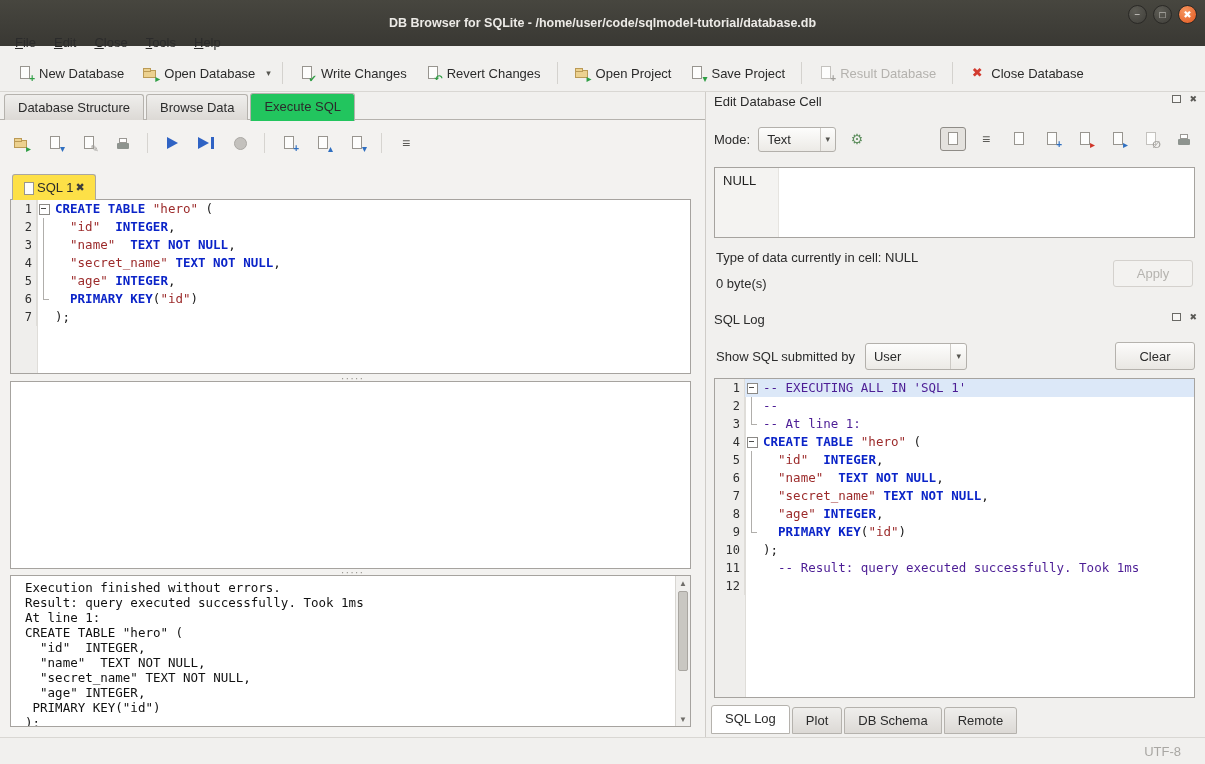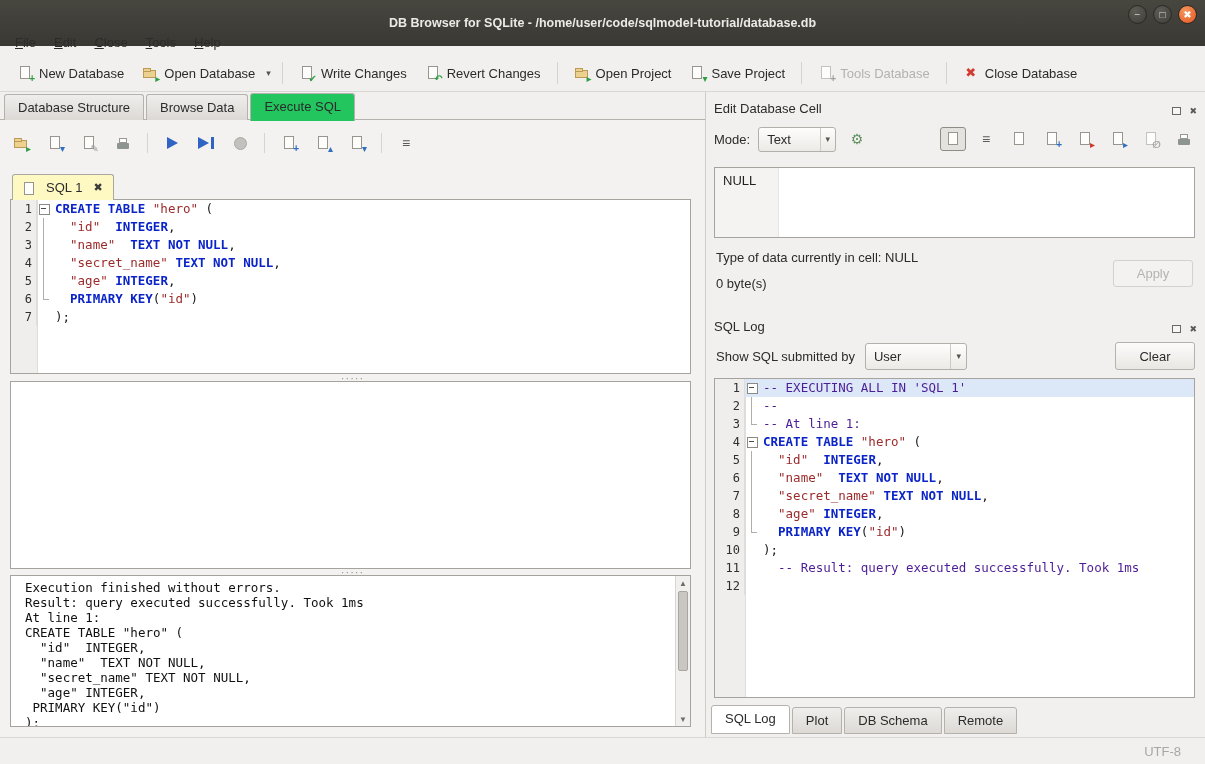--- a/index.html
+++ b/index.html
@@ -52,21 +52,21 @@
     border-radius:3px 3px 0 0; margin-right:2px; }
   .mtab.active { background:#22c55e; padding-bottom:7px; margin-bottom:-1px; }
   .page { position:absolute; top:27px; left:0; right:0; bottom:0; border-top:1px solid #b5b2ad; background:#f3f2f0; }
   
   .ed-toolbar { position:absolute; top:8px; left:8px; height:30px; display:flex; align-items:center; gap:8px; }
   .tbtn { width:26px; height:24px; display:flex; align-items:center; justify-content:center; border-radius:3px; position:relative; }
   .tbtn.active { border:1px solid #8f8c87; background:#e4e2de; }
   .ed-sep { width:1px; height:20px; background:#d6d4d0; margin:0 3px; }
   
   .doctabs { position:absolute; top:51px; left:12px; height:28px; display:flex; align-items:flex-end; z-index:2; }
-  .dtab { display:flex; align-items:center; gap:11px; padding:5px 10px; background:#fef9c3;
+  .dtab { display:flex; align-items:center; gap:2px; padding:5px 10px; background:#fde047;
     border:1px solid #aaa7a3; border-bottom:none; border-radius:3px 3px 0 0; margin-bottom:-1px; }
   .dtab .x { font-size:11px; color:#3c3c3c; font-weight:bold; }
   
   .box { position:absolute; background:#fff; border:1px solid #a6a39f; }
   #editor-box { top:79px; left:10px; right:14px; height:175px; overflow:hidden; }
   #middle-box { top:261px; left:10px; right:14px; height:188px; }
   #results-box { top:455px; left:10px; right:14px; bottom:10px; overflow:hidden; }
   .split { position:absolute; left:0; right:0; height:7px; display:flex; align-items:center; justify-content:center; }
   .split::after { content:"·····"; color:#97958f; font-size:11px; letter-spacing:1px; line-height:4px; }
   .split1 { top:254px; } .split2 { top:448px; }
@@ -95,21 +95,21 @@
   
   .results { font-family:"DejaVu Sans Mono", monospace; font-size:12.5px; line-height:15px;
     white-space:pre; padding:4px 14px; color:#111; }
   .vscroll { position:absolute; top:0; right:0; bottom:0; width:15px; background:#f1f0ee; border-left:1px solid #d8d6d2; }
   .vs-arrow { position:absolute; left:0; right:0; height:14px; display:flex; align-items:center; justify-content:center;
     font-size:8px; color:#6f6d69; }
   .vs-up { top:0; } .vs-down { bottom:0; }
   .vs-thumb { position:absolute; left:2px; right:2px; top:15px; height:80px; background:#c9c7c2;
     border:1px solid #a9a6a1; border-radius:2px; }
   
-  .dock-header { position:absolute; left:0; right:0; height:22px; display:flex; align-items:flex-end; padding:0 8px; }
+  .dock-header { position:absolute; left:0; right:0; height:22px; display:flex; align-items:flex-start; padding:0 8px; }
   .dh-cell { top:2px; } .dh-log { top:220px; }
   .dock-icons { margin-left:auto; display:flex; gap:8px; align-items:center; }
   .di-float { width:9px; height:8px; border:1px solid #6a6965; background:#f7f6f4; }
   .di-close { font-size:9px; color:#5a5955; line-height:10px; }
   .mode-row { position:absolute; top:30px; left:0; right:0; height:34px; display:flex; align-items:center;
     padding:0 8px; gap:8px; }
   .combo { height:25px; background:linear-gradient(#fdfdfc,#eceae6); border:1px solid #b3b0ab; border-radius:3px;
     display:flex; align-items:center; padding-left:8px; }
   .combo .arrow { margin-left:auto; align-self:stretch; display:flex; align-items:center; padding:0 5px;
     border-left:1px solid #cdcac5; color:#55544f; font-size:9px; }
@@ -202,21 +202,21 @@
         <span class="bdg g">▾</span>
       </span>
     <span>Save Project</span>
   </div>
   <div class="tb-sep"></div>
   <div class="tb-btn disabled">
     <span class="ico">
         <span class="pg" style="border-color:#c4c2be;"></span>
         <span class="bdg gy">+</span>
       </span>
-    <span>Tools Database</span>
+    <span>Result Database</span>
   </div>
   <div class="tb-sep"></div>
   <div class="tb-btn">
     <span class="xicon">✖</span>
     <span>Close Database</span>
   </div>
 </div>
 
 <div class="content">
 

